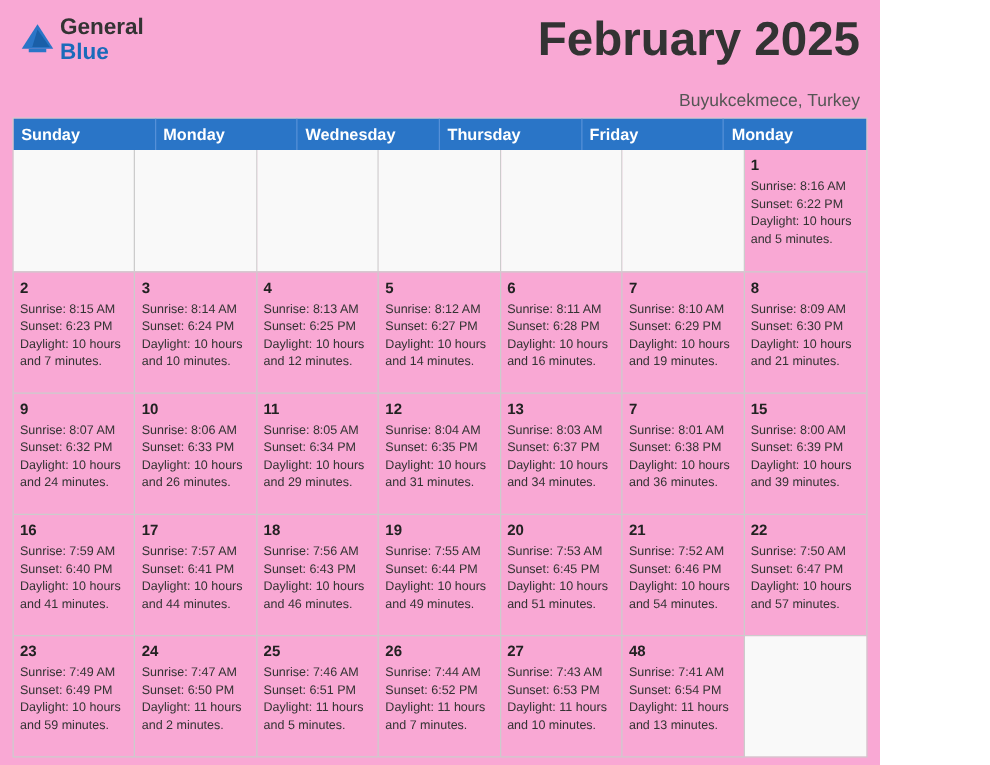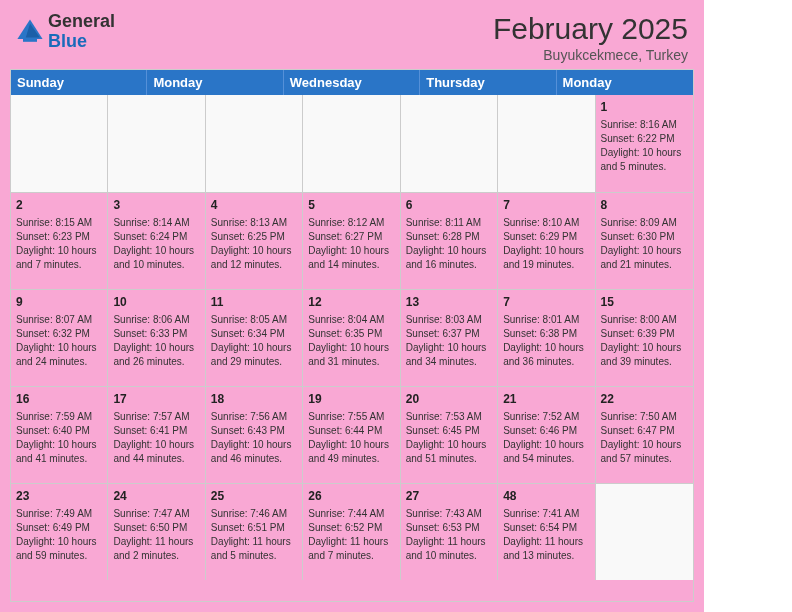--- a/index.html
+++ b/index.html
@@ -37,38 +37,38 @@
     .logo-text .general { color: #333; }
     .logo-text .blue { color: #1a6bba; margin-top: 44px; }
     .logo-icon {
       width: 28px;
       height: 28px;
     }
     .title-block {
       text-align: right;
     }
     .month-year {
-      font-size: 30px;
-      font-weight: normal;
+      font-size: 38px;
+      font-weight: bold;
       color: #333;
       line-height: 1.1;
     }
     .location {
       font-size: 14px;
       color: #555;
-      margin-top: 2px;
+      margin-top: 18px;
     }
     .calendar {
       flex: 1;
       margin: 0 10px 10px 10px;
       border: 1px solid #ccc;
     }
     .cal-header {
       display: grid;
-      grid-template-columns: repeat(5, 1fr);
+      grid-template-columns: repeat(6, 1fr);
       background: #2a75c7;
     }
     .cal-header-cell {
       color: #fff;
       font-size: 13px;
       font-weight: bold;
       padding: 5px 6px;
       border-right: 1px solid #5590d8;
       text-align: left;
     }
@@ -128,20 +128,21 @@
       <div class="location">Buyukcekmece, Turkey</div>
     </div>
   </div>
 
   <div class="calendar">
     <div class="cal-header">
     <div class="cal-header-cell">Sunday</div>
         <div class="cal-header-cell">Monday</div>
         <div class="cal-header-cell">Wednesday</div>
         <div class="cal-header-cell">Thursday</div>
+        <div class="cal-header-cell">Friday</div>
         <div class="cal-header-cell">Monday</div>
       </div>
     <div class="cal-body">
     <div class="cal-row">
           <div class="cal-cell empty"></div>
           <div class="cal-cell empty"></div>
           <div class="cal-cell empty"></div>
           <div class="cal-cell empty"></div>
           <div class="cal-cell empty"></div>
           <div class="cal-cell empty"></div>

